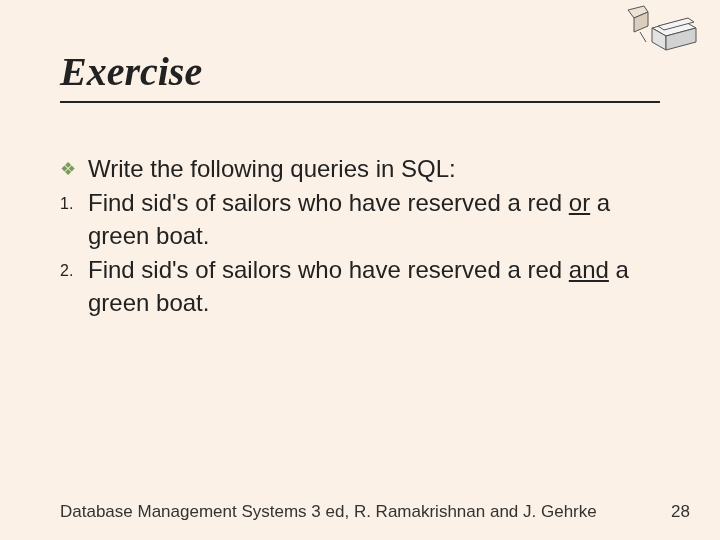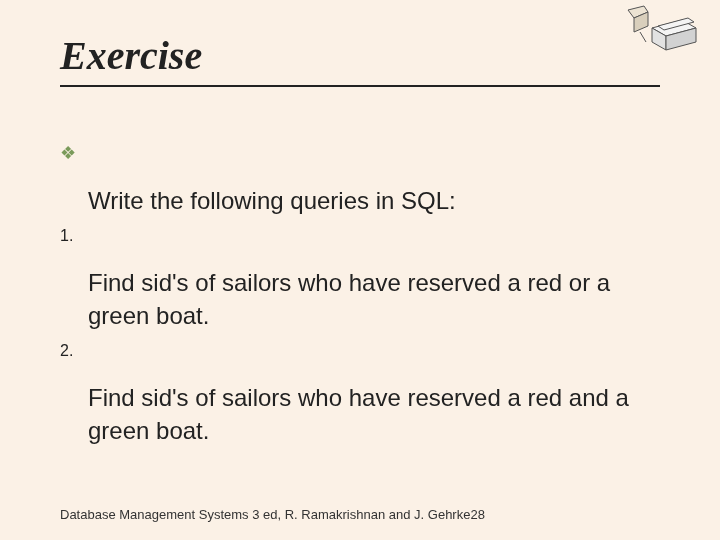--- a/index.html
+++ b/index.html
@@ -6,21 +6,21 @@
   html, body { width: 720px; height: 540px; overflow: hidden; }
   body {
     background: #fbf1e6;
     font-family: Arial, Helvetica, sans-serif;
     position: relative;
   }
   .slide {
     width: 720px;
     height: 540px;
     position: relative;
-    padding: 32px 60px 0 60px;
+    padding: 48px 60px 0 60px;
   }
   .title {
     font-style: italic;
     font-family: "Times New Roman", Times, serif;
     font-size: 40px;
     color: #222;
     border-bottom: 2px solid #222;
     padding-bottom: 6px;
     margin-bottom: 50px;
     width: 100%;
@@ -41,29 +41,30 @@
   .marker.bullet {
     color: #7a9a5a;
     font-size: 18px;
     padding-top: 4px;
   }
   .marker.num {
     font-size: 16px;
     padding-top: 6px;
     flex: 0 0 28px;
   }
-  .txt { flex: 1; margin-top: 48px; }
-  .ul { }
+  .txt { flex: 1; }
+  .ul { text-decoration: underline; }
   .footer {
     position: absolute;
     bottom: 18px;
     left: 60px;
     right: 30px;
     display: flex;
-    font-size: 13px;
+    justify-content: space-between;
+    font-size: 17px;
     color: #333;
   }
   .corner-art {
     position: absolute;
     top: 4px;
     right: 20px;
     width: 78px;
     height: 54px;
   }
 </style>

